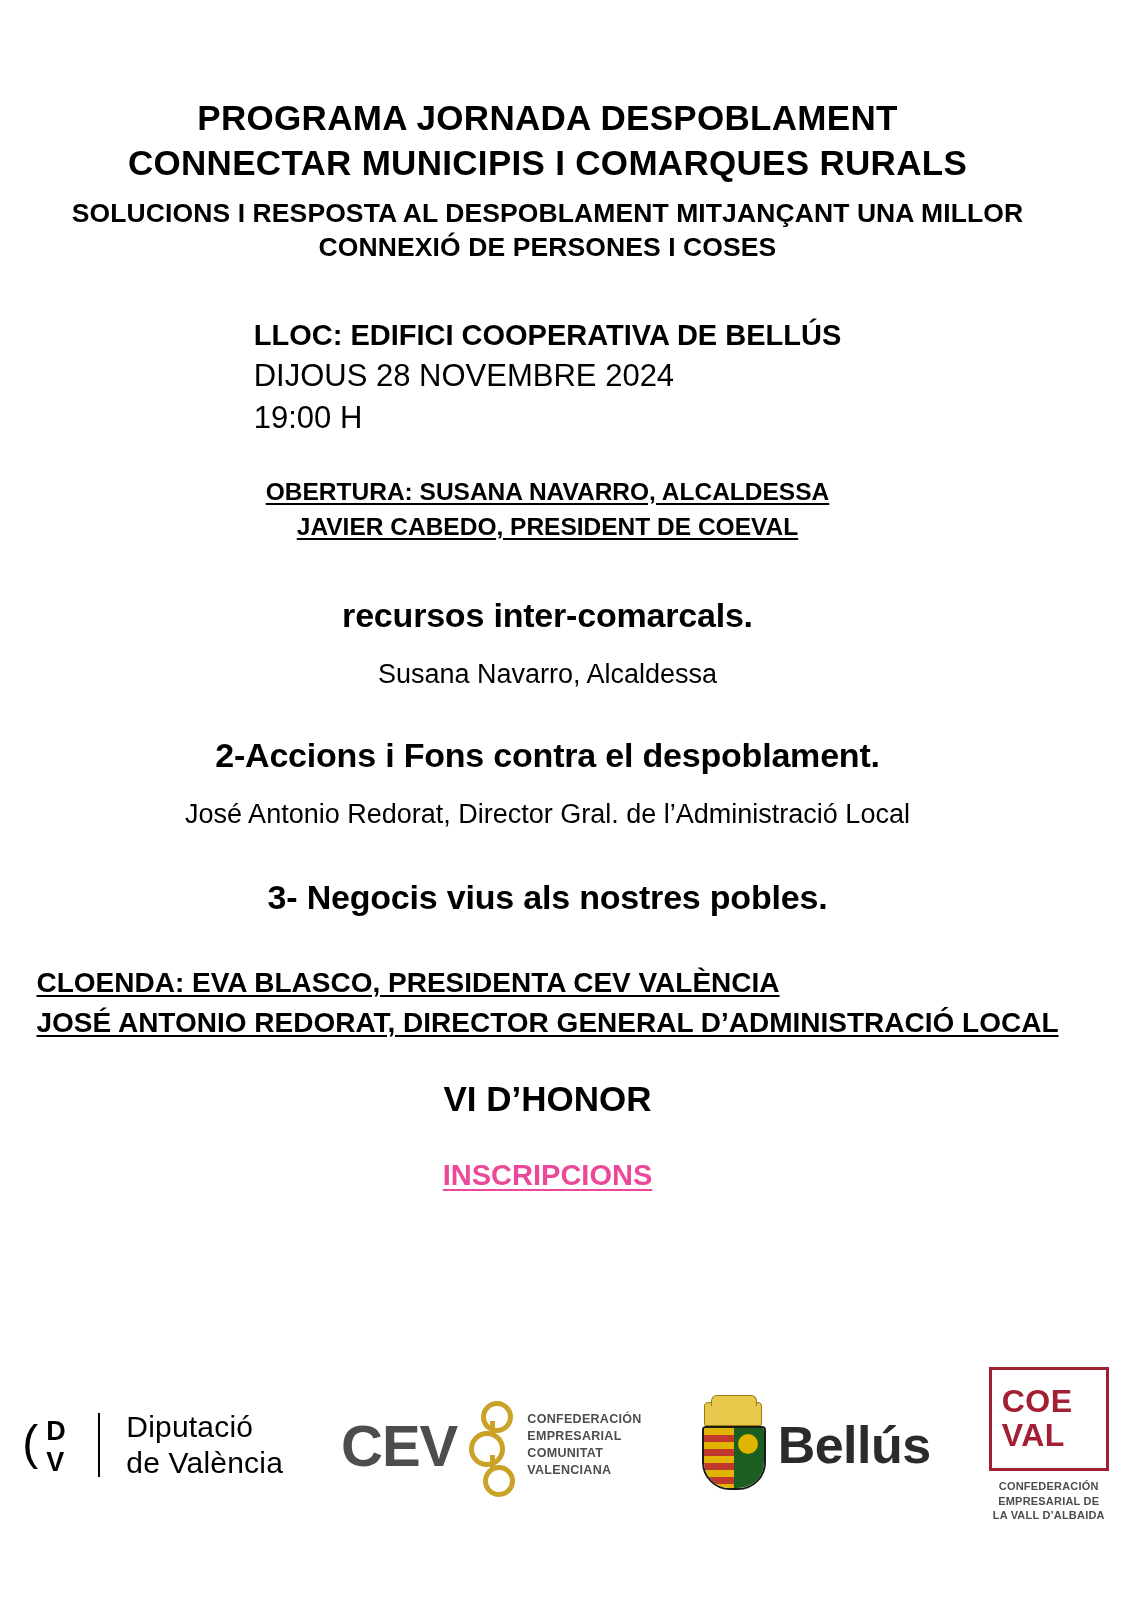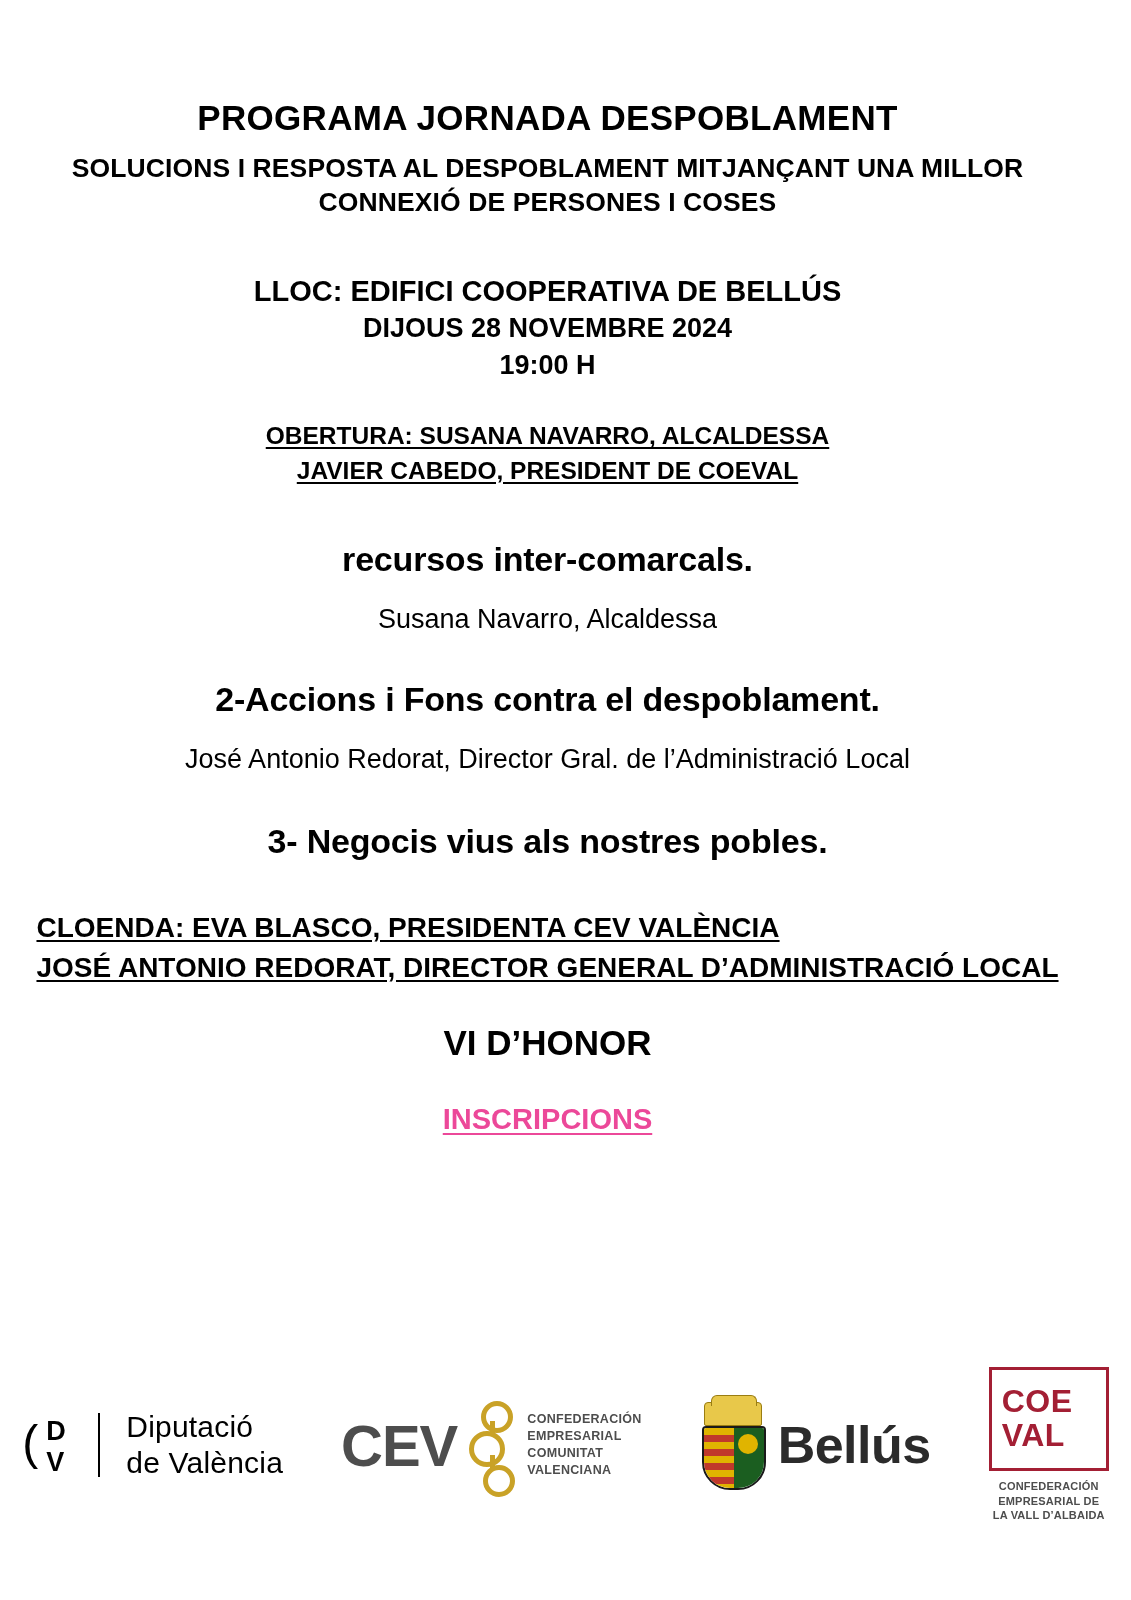--- a/index.html
+++ b/index.html
@@ -47,23 +47,22 @@
   .block-gap-7 { height: 36px; }
   .block-gap-8 { height: 40px; }
 
   .venue-line {
     font-weight: bold;
     font-size: 29px;
     text-align: center;
     line-height: 1.32;
   }
   .venue-sub {
-    font-weight: bold;
-    font-size: 27px;
-    text-align: center;
+    font-weight: normal;
+    font-size: 31px;
     line-height: 1.36;
   }
   .opening-line {
     font-weight: bold;
     font-size: 24.5px;
     text-align: center;
     line-height: 1.42;
     text-decoration: underline;
     text-underline-offset: 3px;
   }
@@ -290,20 +289,21 @@
     letter-spacing: 0.2px;
   }
 </style>
 </head>
 <body>
 
 <div class="page">
 
   <div>
     <div class="title-line">PROGRAMA JORNADA DESPOBLAMENT</div>
+    <div class="title-line">CONNECTAR MUNICIPIS I COMARQUES RURALS</div>
   </div>
 
   <div style="margin-top:10px;">
     <div class="subtitle-line">SOLUCIONS I RESPOSTA AL DESPOBLAMENT MITJANÇANT UNA MILLOR</div>
     <div class="subtitle-line">CONNEXIÓ DE PERSONES I COSES</div>
   </div>
 
   <div class="block-gap-1"></div>
 
   <div>

